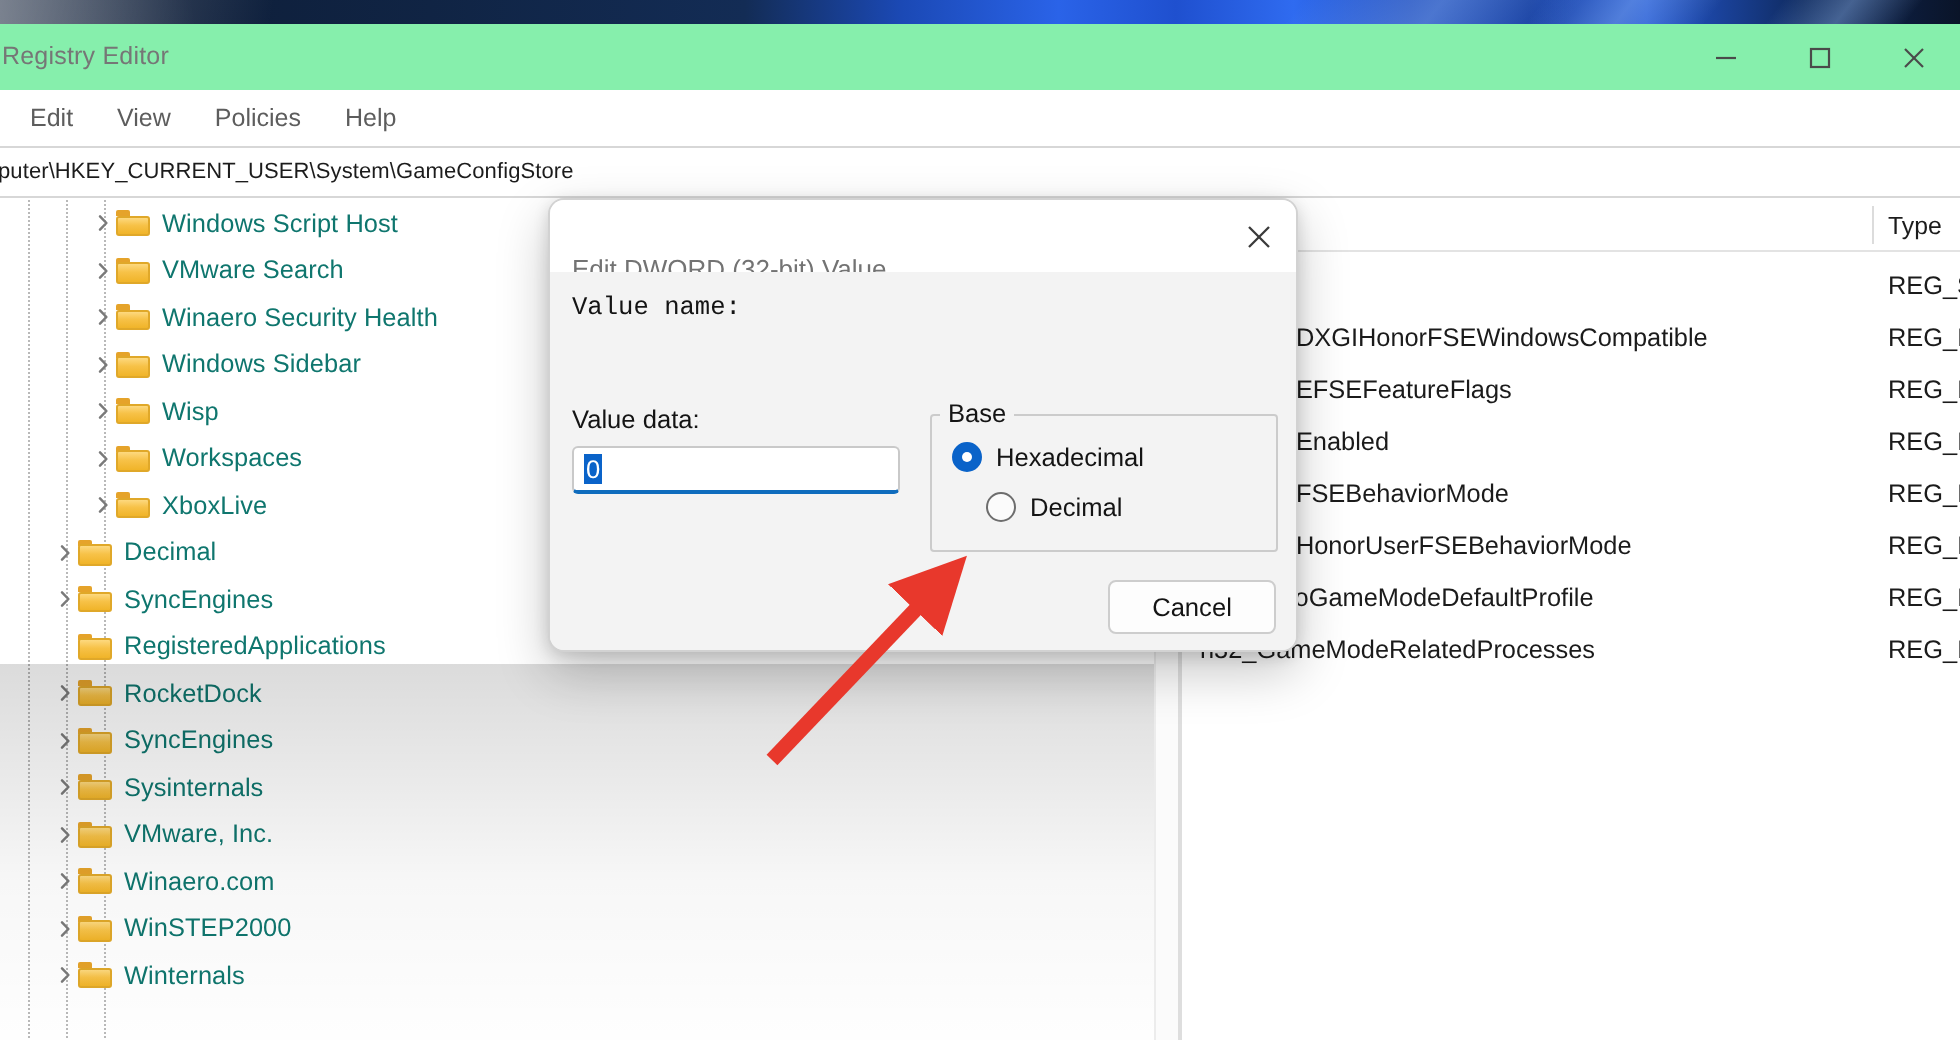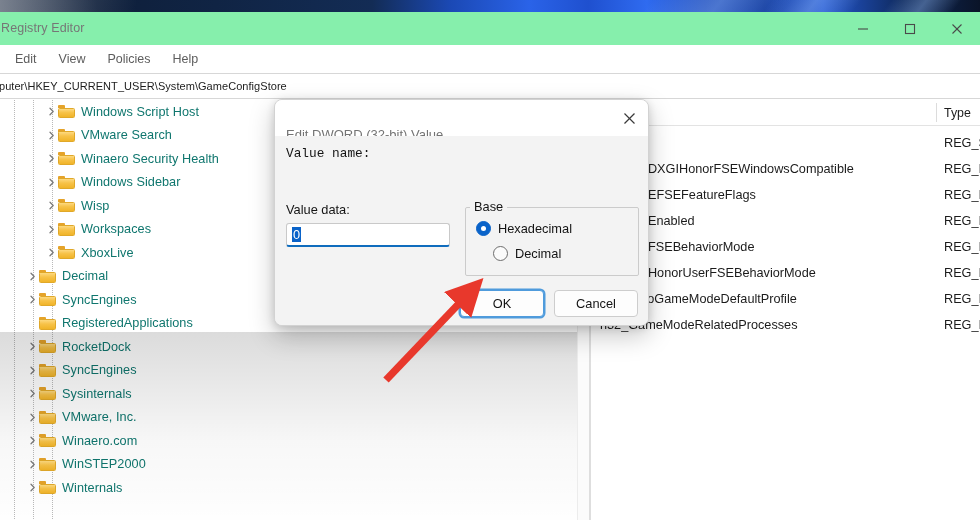--- a/index.html
+++ b/index.html
@@ -571,21 +571,20 @@
       <div class="radio-row" style="left:201px; top:85px;">
         <span class="radio on"></span>
         <span class="radio-label">Hexadecimal</span>
       </div>
 
       <div class="radio-row" style="left:218px; top:110px;">
         <span class="radio"></span>
         <span class="radio-label">Decimal</span>
       </div>
 
-      <div class="btn default" style="left:185px; top:154px; width:84px;">OK</div>
       <div class="btn" style="left:279px; top:154px; width:84px;text-align:right;">Cancel</div>
     </div>
   </div>
 
   <svg class="arrow" viewBox="0 0 980 520">
     <defs>
       <marker id="ahead" markerWidth="5" markerHeight="5" refX="2.4" refY="2.5" orient="auto">
         <path d="M0,0 L5,2.5 L0,5 z" fill="#e8382c"></path>
       </marker>
     </defs>

